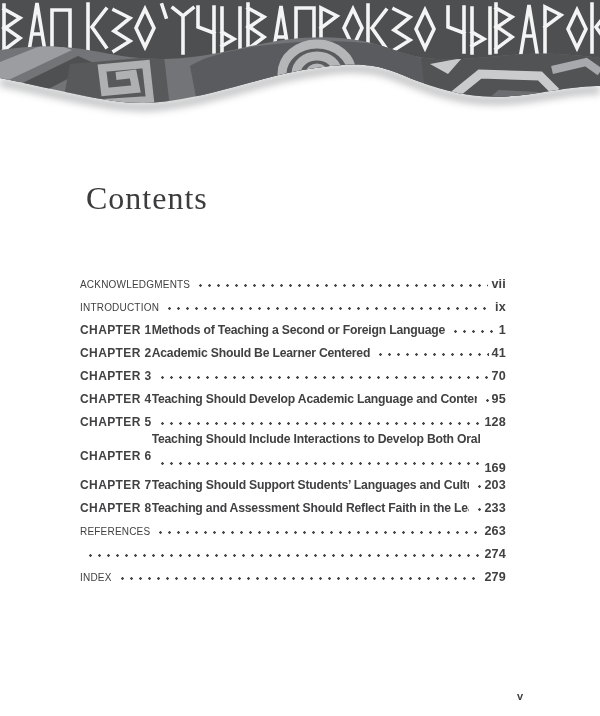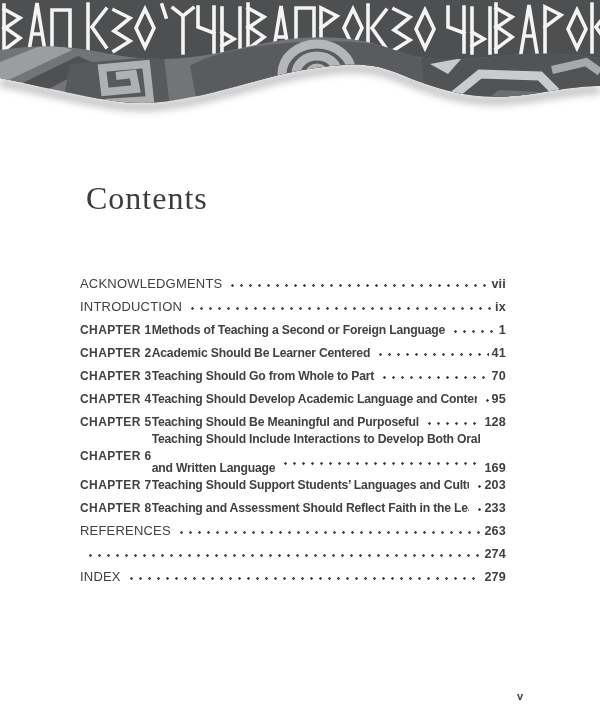--- a/index.html
+++ b/index.html
@@ -9,21 +9,21 @@
   }
   .header-art{position:absolute;top:0;left:0;width:600px;height:132px;}
   .page-title{
     position:absolute;left:78px;top:172px;
     font-family:"Liberation Serif","DejaVu Serif",serif;font-weight:normal;
     font-size:32px;letter-spacing:1px;color:#3c3c3e;margin:8px;
   }
   .toc{position:absolute;left:80px;top:265px;width:426px;}
   .row{display:flex;align-items:baseline;height:23px;font-size:13px;}
   .row .title{white-space:nowrap;overflow:hidden;flex:0 1 auto;}
-  .row.plain .title{font-size:13px;font-weight:normal;letter-spacing:0.2px;}
+  .row.plain .title{font-size:10px;font-weight:normal;letter-spacing:0.2px;}
   .row.ch .title,.row.ch2 .title{font-size:12.2px;font-weight:bold;letter-spacing:-0.2px;}
   .label{
     flex:0 0 70px;font-weight:bold;font-size:12px;letter-spacing:0.4px;
     white-space:nowrap;
   }
   .leader{
     flex:1 1 8px;min-width:8px;align-self:flex-end;height:13px;margin:0 3px 0 4px;
     background-image:radial-gradient(circle, #48484a 1.1px, transparent 1.5px);
     background-size:9px 5px;background-repeat:repeat-x;
     background-position:2px bottom;
@@ -170,45 +170,42 @@
 
   <div class="row ch">
     <span class="label">CHAPTER 2</span>
     <span class="title">Academic Should Be Learner Centered</span>
     <span class="leader"></span>
     <span class="pageno">41</span>
   </div>
 
   <div class="row ch">
     <span class="label">CHAPTER 3</span>
-    <span class="title">Teaching Should Go from Whole to Part</span>
     <span class="leader"></span>
     <span class="pageno">70</span>
   </div>
 
   <div class="row ch">
     <span class="label">CHAPTER 4</span>
     <span class="title">Teaching Should Develop Academic Language and Content</span>
     <span class="leader"></span>
     <span class="pageno">95</span>
   </div>
 
   <div class="row ch">
     <span class="label">CHAPTER 5</span>
-    <span class="title">Teaching Should Be Meaningful and Purposeful</span>
     <span class="leader"></span>
     <span class="pageno">128</span>
   </div>
 
   <div class="row ch2">
     <span class="label">CHAPTER 6</span>
     <span class="wrap">
       <span class="l1 title">Teaching Should Include Interactions to Develop Both Oral</span>
       <span class="l2">
-        <span class="title">and Written Language</span>
         <span class="leader"></span>
         <span class="pageno">169</span>
       </span>
     </span>
   </div>
 
   <div class="row ch">
     <span class="label">CHAPTER 7</span>
     <span class="title">Teaching Should Support Students’ Languages and Cultures</span>
     <span class="leader"></span>

